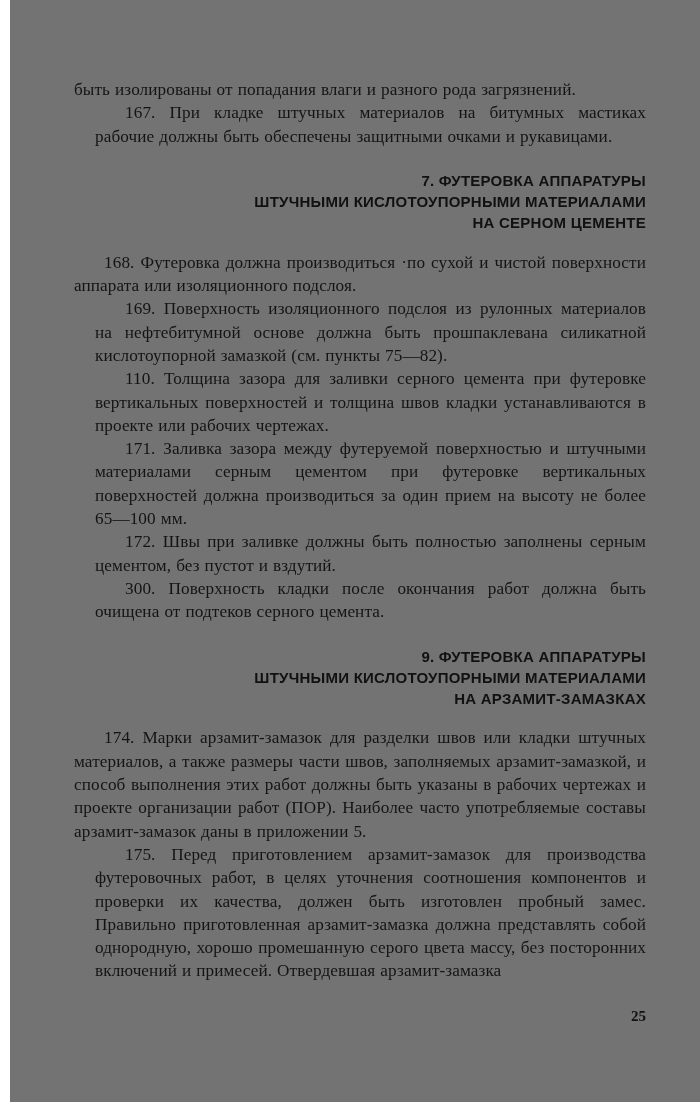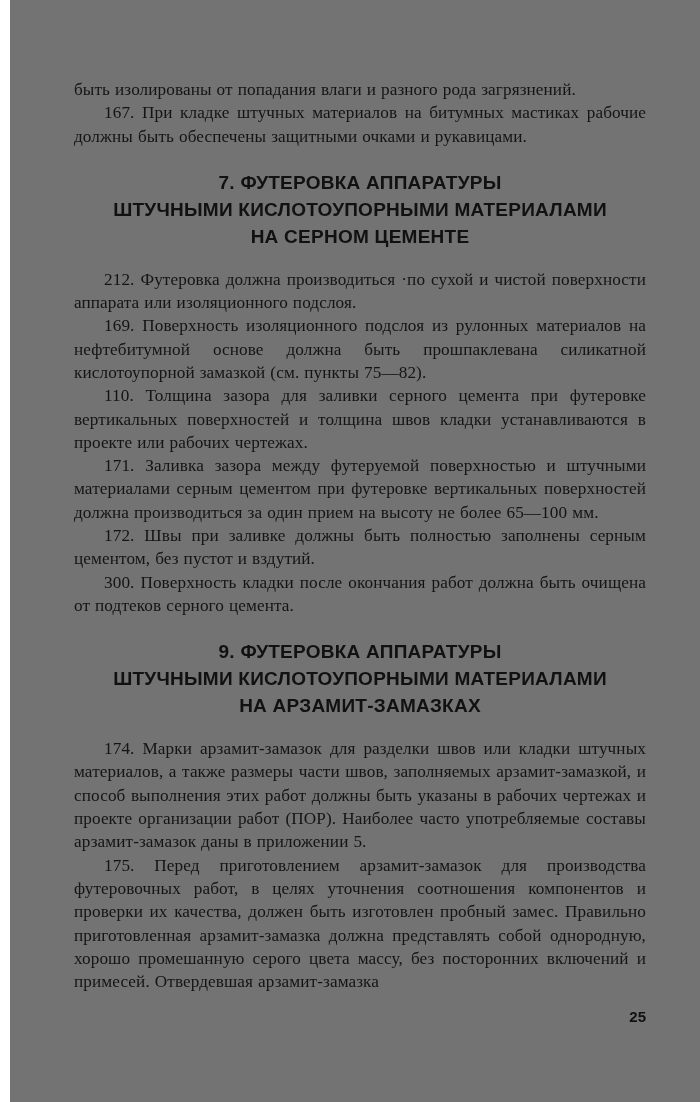--- a/index.html
+++ b/index.html
@@ -37,40 +37,41 @@
     text-indent: 0;
     letter-spacing: 0.1px;
     word-spacing: 0.6px;
     color: #141414;
   }
   p.para.indent {
     text-indent: 30px;
   }
   p.para + p.para {
     margin-top: 0;
+    margin-left: 21px;
   }
   .heading {
-    text-align: center;
+    text-align: right;
     font-family: "Liberation Sans", sans-serif;
     font-weight: bold;
-    font-size: 19px;
+    font-size: 15px;
     line-height: 1.42;
     letter-spacing: 0.25px;
     color: #111111;
   }
   .heading .l1 { display: block; }
   .heading .l2 { display: block; }
   .heading .l3 { display: block; }
   .sec-gap-top { height: 22px; }
   .sec-gap-bottom { height: 17px; }
   .page-number {
     position: absolute;
     right: 64px;
     top: 1008px;
-    font-family: Liberation Sans, sans-serif;
+    font-family: Liberation Serif, serif;
     font-weight: bold;
     font-size: 15px;
     color: #111111;
   }
 </style>
 </head>
 <body>
 
 <div class="page">
   <div class="content">
@@ -80,21 +81,21 @@
     <p class="para indent">167. При кладке штучных материалов на битумных мастиках рабочие должны быть обеспечены  защитными очками и рукавицами.</p>
 
     <div class="sec-gap-top"></div>
     <div class="heading">
       <span class="l1">7. ФУТЕРОВКА АППАРАТУРЫ</span>
       <span class="l2">ШТУЧНЫМИ КИСЛОТОУПОРНЫМИ МАТЕРИАЛАМИ</span>
       <span class="l3">НА СЕРНОМ ЦЕМЕНТЕ</span>
     </div>
     <div class="sec-gap-bottom"></div>
 
-    <p class="para indent">212. Футеровка должна производиться ·по сухой и чистой поверхности аппарата или изоляционного подслоя.</p>
+    <p class="para indent">168. Футеровка должна производиться ·по сухой и чистой поверхности аппарата или изоляционного подслоя.</p>
     <p class="para indent">169. Поверхность изоляционного подслоя из рулонных материалов на нефтебитумной основе должна быть прошпаклевана силикатной кислотоупорной замазкой (см. пункты 75—82).</p>
     <p class="para indent">110. Толщина зазора для заливки серного цемента при футеровке вертикальных  поверхностей и толщина  швов кладки устанавливаются в проекте или рабочих чертежах.</p>
     <p class="para indent">171. Заливка зазора между футеруемой поверхностью и штучными материалами серным цементом при футеровке вертикальных поверхностей должна производиться за один прием на высоту не более 65—100 мм.</p>
     <p class="para indent">172. Швы при заливке должны быть полностью заполнены серным цементом, без пустот и вздутий.</p>
     <p class="para indent">300. Поверхность кладки после окончания работ должна быть очищена от подтеков серного цемента.</p>
 
     <div class="sec-gap-top"></div>
     <div class="heading">
       <span class="l1">9. ФУТЕРОВКА АППАРАТУРЫ</span>
       <span class="l2">ШТУЧНЫМИ КИСЛОТОУПОРНЫМИ МАТЕРИАЛАМИ</span>

